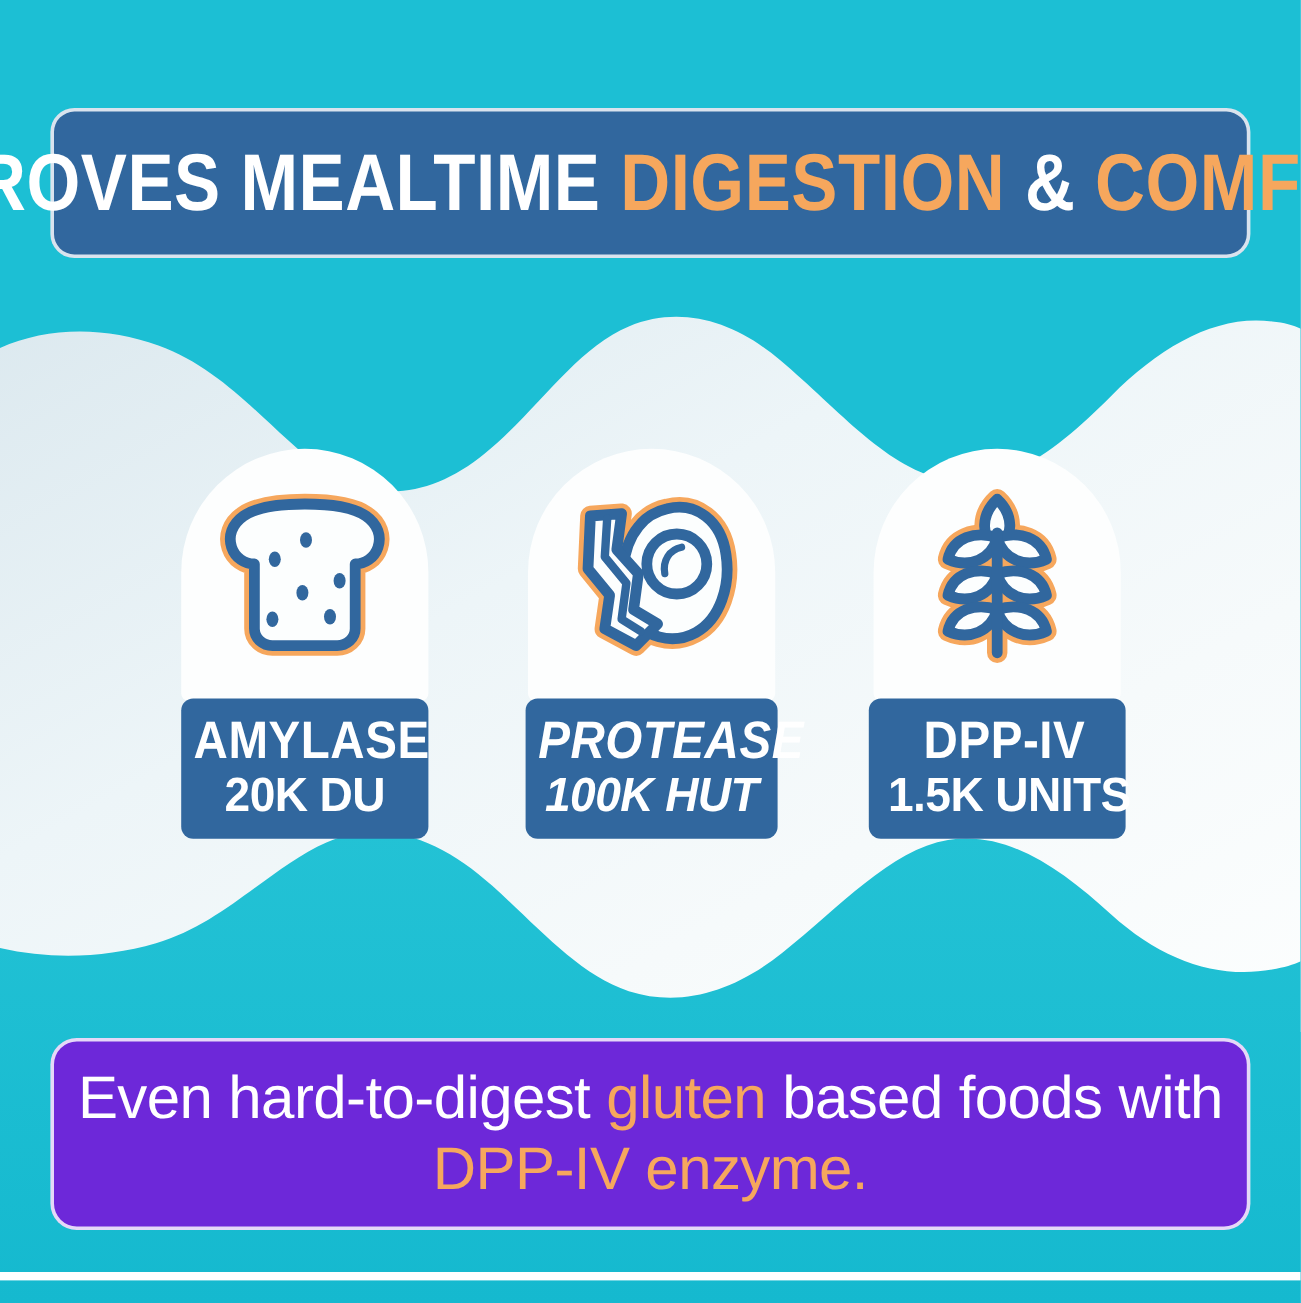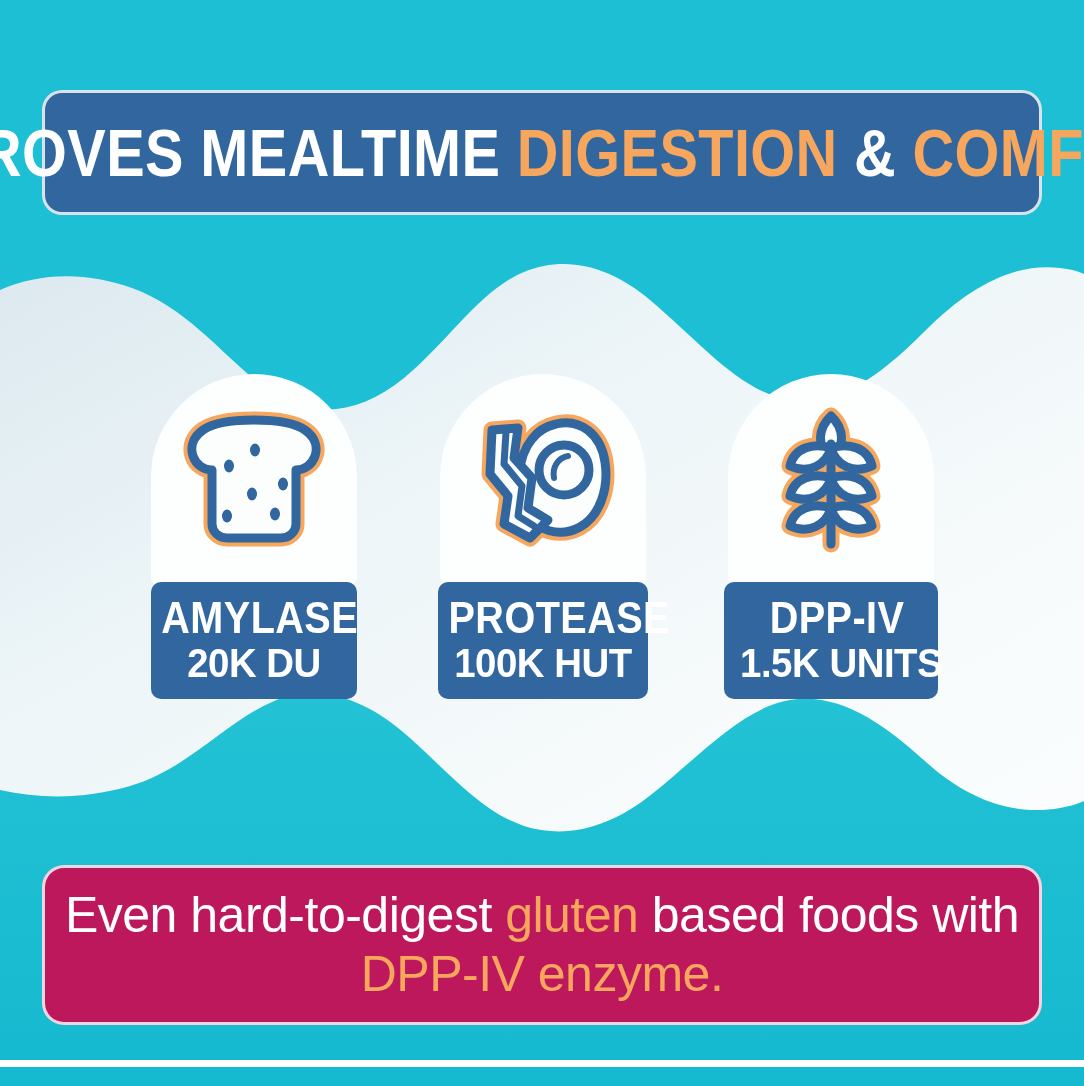--- a/index.html
+++ b/index.html
@@ -130,31 +130,31 @@
     transform: scaleX(0.96);
     white-space: nowrap;
   }
 
   
   #card-amylase  { left: 151px; top: 374px; }
   #card-protease { left: 440px; top: 374px; }
   #card-dppiv    { left: 728px; top: 374px; }
 
   
-  #card-protease .card-label { width: 210px; margin-left: -2px; }
+  #card-protease .card-label { width: 210px; margin-left: -2px; font-style: italic; }
   #card-dppiv .card-label    { width: 214px; margin-left: -4px; padding-left: 12px; }
 
   
   .footer-banner {
     position: absolute;
     left: 42px;
     top: 865px;
     width: 1000px;
     height: 160px;
-    background: #be185d;
+    background: #6d28d9;
     border-radius: 22px;
     box-sizing: border-box;
     border: 3px solid rgba(255,255,255,0.82);
     display: flex;
     align-items: center;
     justify-content: flex-end;
     text-align: center;
   }
   .footer-text {
     font-family: "Liberation Sans", sans-serif;

